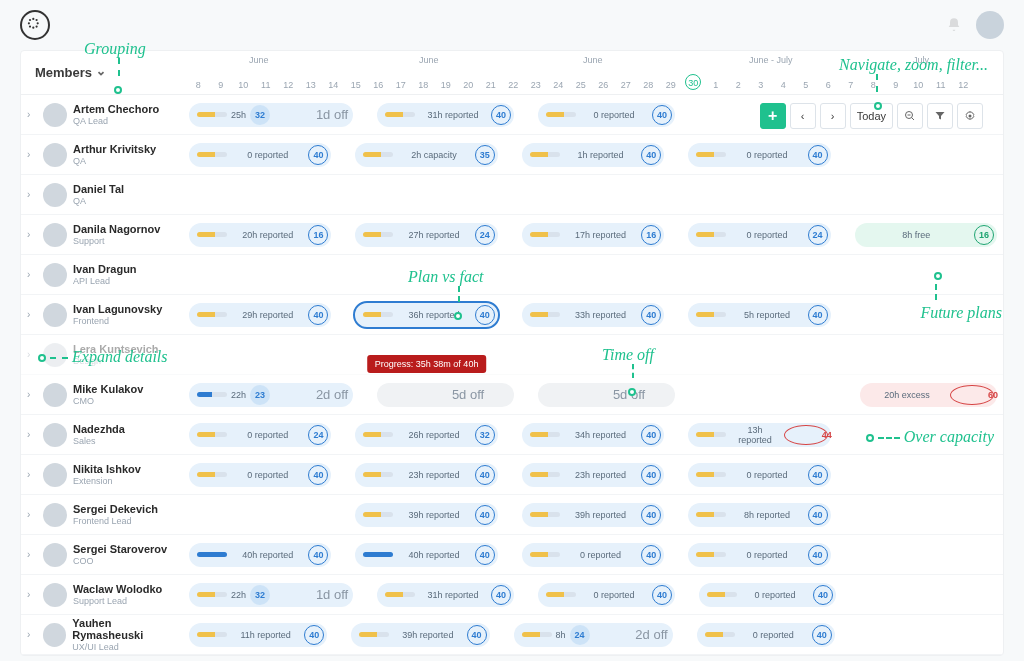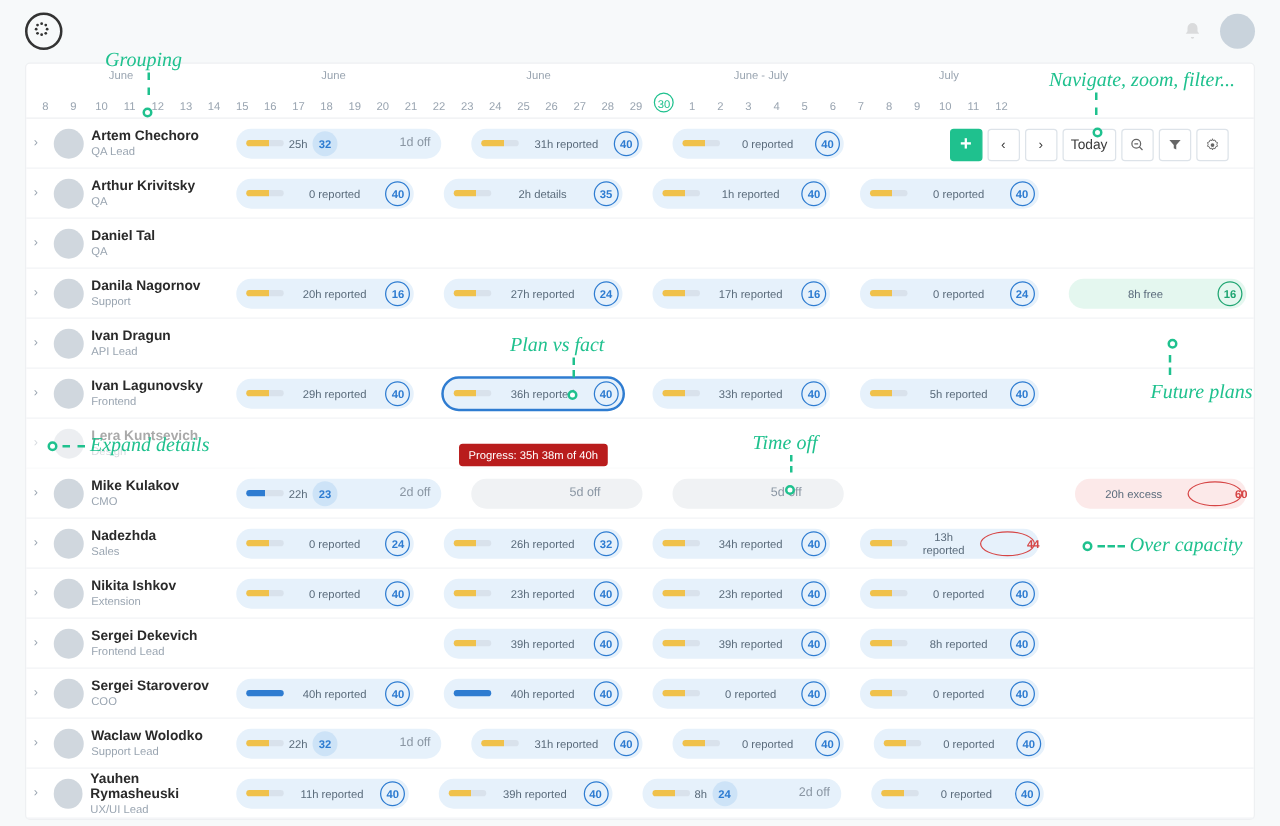--- a/index.html
+++ b/index.html
@@ -37,21 +37,21 @@
 .pill.red { background: #fce9e9; color: #d64545; }
 .bar { width: 30px; height: 5px; border-radius: 3px; background: #f0c14b; }
 .bar.half { background: linear-gradient(90deg,#f0c14b 60%,#d9e2ec 60%); }
 .bar.full { background: #2e7cd1; }
 .bar.partial { background: linear-gradient(90deg,#2e7cd1 50%,#d9e2ec 50%); }
 .ltxt { flex: 1; text-align: center; color: #5a6b7b; }
 .circle { width: 20px; height: 20px; border-radius: 50%; border: 1.5px solid #2e7cd1; display: flex; align-items: center; justify-content: center; font-size: 9px; font-weight: 600; color: #2e7cd1; }
 .circle.red { border-color: #d64545; color: #d64545; padding-left: 42px; }
 .circle.green { border-color: #1fa572; color: #1fa572; }
 .circle.fill { background: #cde3f7; border: none; color: #2e7cd1; }
-.off { flex: 1; text-align: center; font-size: 10px; color: #8a96a3; margin-left: 40px; }
+.off { flex: 1; text-align: center; font-size: 13px; color: #8a96a3; margin-left: 40px; }
 .toolbar { position: absolute; top: 52px; right: 20px; display: flex; gap: 4px; z-index: 5; }
 .tbtn { height: 26px; min-width: 26px; border: 1px solid #dde3e9; border-radius: 3px; background: #fff; display: flex; align-items: center; justify-content: center; font-size: 11px; padding: 0 6px; cursor: pointer; }
 .tbtn.green { background: #1fc18e; border-color: #1fc18e; color: #fff; font-size: 16px; font-weight: 700; }
 .tooltip { position: absolute; background: #b91c1c; color: #fff; font-size: 9px; padding: 4px 8px; border-radius: 3px; top: 52px; left: 50%; transform: translateX(-50%); white-space: nowrap; }
 
 
 .anno { position: absolute; font-family: "Comic Sans MS", cursive; font-size: 16px; color: #1fc18e; font-style: italic; z-index: 20; pointer-events: none; }
 .anno .dot { display: inline-block; width: 8px; height: 8px; border: 2px solid #1fc18e; border-radius: 50%; background: #fff; }
 .anno .dash { display: inline-block; border-top: 2px dashed #1fc18e; vertical-align: middle; }
 
@@ -74,20 +74,26 @@
 <div class="anno" style="top:40px;left:84px;"><span>Grouping</span><br><span style="display:inline-block;width:2px;height:18px;border-left:2px dashed #1fc18e;margin-left:34px;"></span><br><span class="dot" style="margin-left:30px;"></span></div>
 <div class="anno" style="top:56px;right:36px;text-align:right;"><span>Navigate, zoom, filter...</span><br><span style="display:inline-block;width:2px;height:18px;border-left:2px dashed #1fc18e;margin-right:110px;"></span><br><span class="dot" style="margin-right:106px;"></span></div>
 <div class="anno" style="top:268px;left:408px;"><span>Plan vs fact</span><br><span style="display:inline-block;width:2px;height:16px;border-left:2px dashed #1fc18e;margin-left:50px;"></span><br><span class="dot" style="margin-left:46px;"></span></div>
 <div class="anno" style="top:266px;right:22px;text-align:center;"><span class="dot" style="margin-right:46px;"></span><br><span style="display:inline-block;width:2px;height:16px;border-left:2px dashed #1fc18e;margin-right:50px;"></span><br><span>Future plans</span></div>
 <div class="anno" style="top:348px;left:38px;"><span class="dot"></span><span class="dash" style="width:18px;margin:0 4px;"></span><span>Expand details</span></div>
 <div class="anno" style="top:346px;left:602px;"><span>Time off</span><br><span style="display:inline-block;width:2px;height:14px;border-left:2px dashed #1fc18e;margin-left:30px;"></span><br><span class="dot" style="margin-left:26px;"></span></div>
 <div class="anno" style="top:428px;right:30px;"><span class="dot"></span><span class="dash" style="width:22px;margin:0 4px;"></span><span>Over capacity</span></div>
 
 <div class="main">
   <div class="header-row">
+    <div class="members-cell">
+      <span>Members</span>
+      <svg class="chev" viewBox="0 0 12 12" fill="none" stroke="#666" stroke-width="2">
+          <path d="M3 5l3 3 3-3"></path>
+        </svg>
+    </div>
     <div class="timeline-header" id="timeline-header">
         <div class="month-label" style="left: 66px;">June</div>
         <div class="month-label" style="left: 236px;">June</div>
         <div class="month-label" style="left: 400px;">June</div>
         <div class="month-label" style="left: 566px;">June - July</div>
         <div class="month-label" style="left: 730px;">July</div>
         <div class="day-cell"><span>8</span></div>
         <div class="day-cell"><span>9</span></div>
         <div class="day-cell"><span>10</span></div>
         <div class="day-cell"><span>11</span></div>
@@ -199,21 +205,21 @@
           <div class="wcol">
             <div class="pill blue">
               <span class="bar half"></span>
               <span class="ltxt">0 reported</span>
               <span class="circle ">40</span>
             </div>
           </div>
           <div class="wcol">
             <div class="pill blue">
               <span class="bar half"></span>
-              <span class="ltxt">2h details</span>
+              <span class="ltxt">2h capacity</span>
               <span class="circle ">35</span>
             </div>
           </div>
           <div class="wcol">
             <div class="pill blue">
               <span class="bar half"></span>
               <span class="ltxt">1h reported</span>
               <span class="circle ">40</span>
             </div>
           </div>

